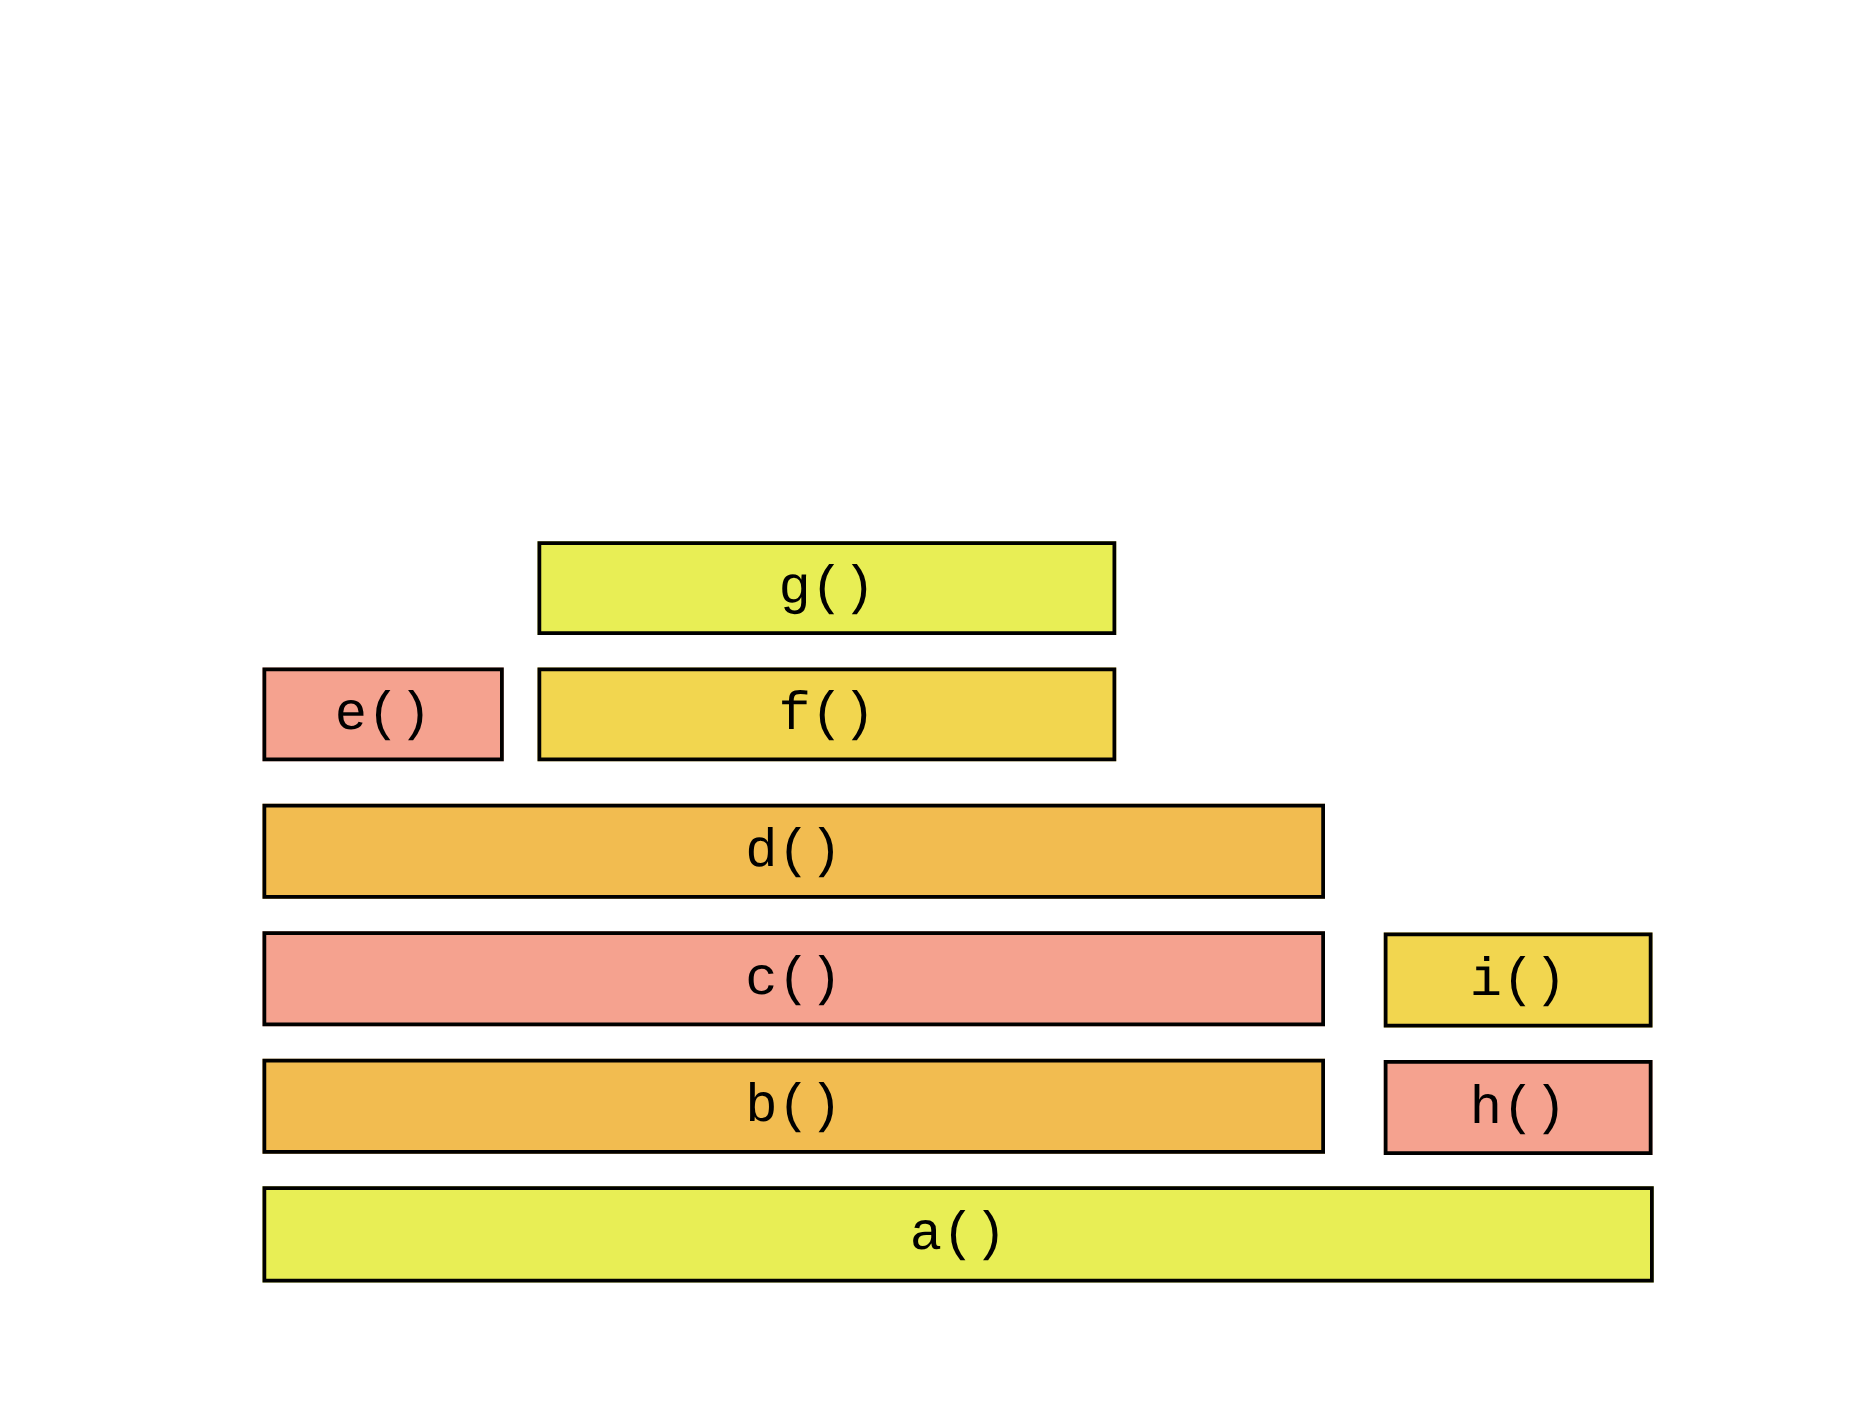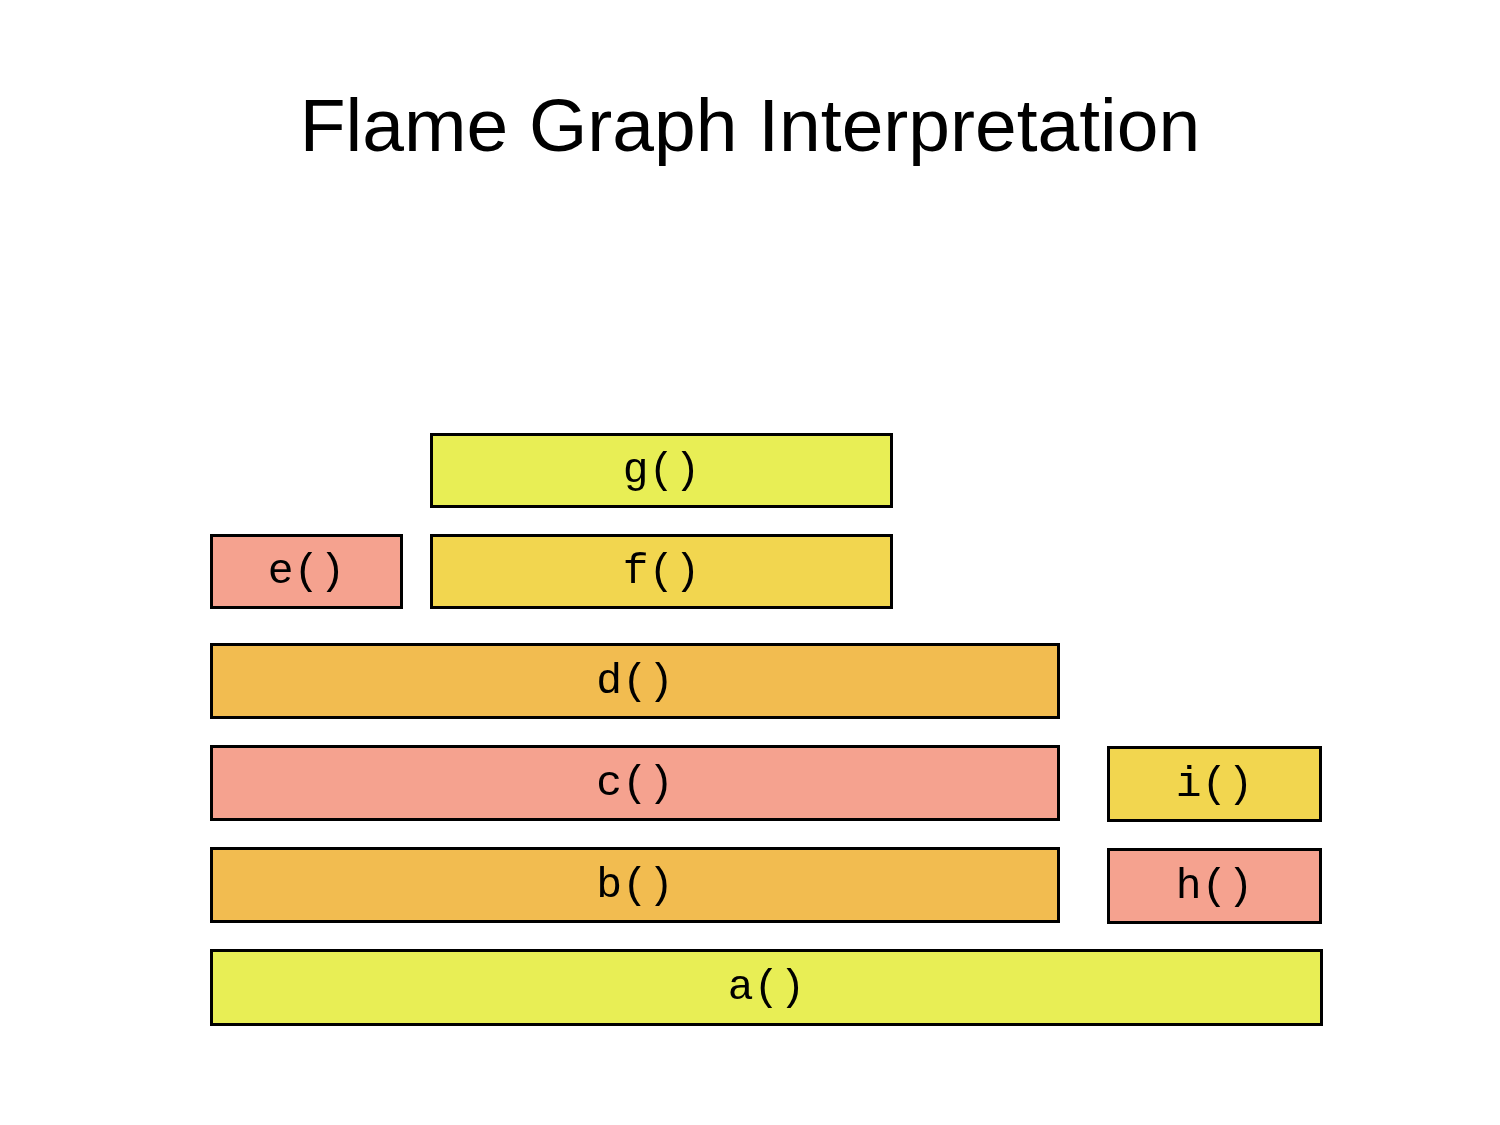--- a/index.html
+++ b/index.html
@@ -37,21 +37,20 @@
     font-family: "Liberation Mono", "DejaVu Sans Mono", monospace;
     font-size: 43px;
     color: #000000;
     white-space: nowrap;
   }
 </style>
 </head>
 <body>
 
 <div class="slide">
-  <div class="title">Flame Graph Interpretation</div>
   <div class="flame-layer" id="flame">
       <div class="frame" style="left: 210px; top: 949px; width: 1113px; height: 77px; background: rgb(232, 238, 85); border-color: rgb(0, 0, 0); color: rgb(0, 0, 0);">
         <span>a()</span>
       </div>
       <div class="frame" style="left: 210px; top: 847px; width: 850px; height: 76px; background: rgb(242, 188, 80); border-color: rgb(0, 0, 0); color: rgb(0, 0, 0);">
         <span>b()</span>
       </div>
       <div class="frame" style="left: 1107px; top: 848px; width: 215px; height: 76px; background: rgb(245, 162, 143); border-color: rgb(0, 0, 0); color: rgb(0, 0, 0);">
         <span>h()</span>
       </div>

